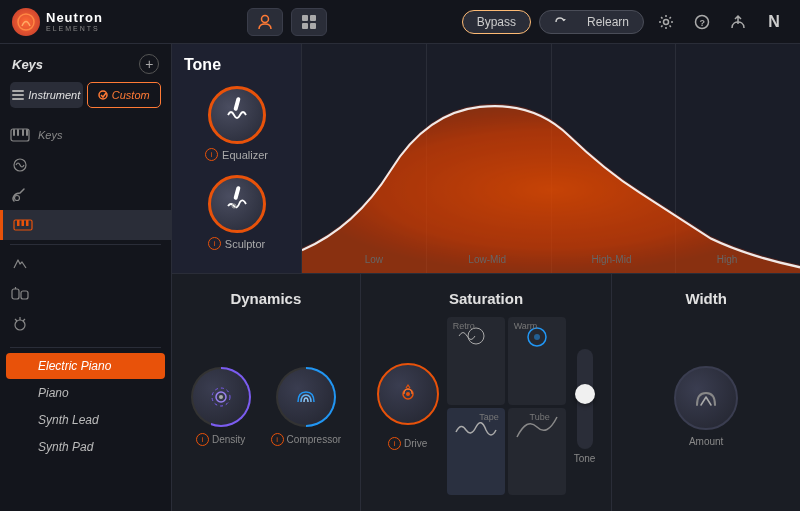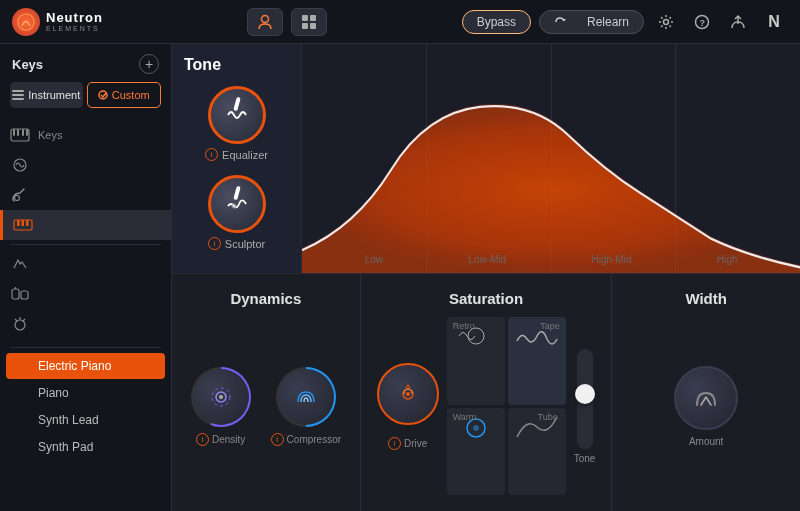--- a/index.html
+++ b/index.html
@@ -116,20 +116,21 @@
       height: calc(511px - 44px);
     }
 
     
     .sidebar {
       width: 172px;
       background: #13151c;
       border-right: 1px solid #2a2d38;
       display: flex;
       flex-direction: column;
+      font-style: italic;
     }
     .sidebar-header {
       display: flex;
       align-items: center;
       justify-content: space-between;
       padding: 10px 12px 8px;
     }
     .sidebar-title {
       font-size: 13px;
       font-weight: bold;
@@ -777,35 +778,35 @@
           </div>
 
           <div class="sat-grid">
             <div class="sat-cell">
               <span class="sat-cell-label">Retro</span>
               <svg class="sat-wave-icon" viewBox="0 0 50 30">
                 <circle cx="25" cy="15" r="8" fill="none" stroke="#aaa" stroke-width="1"></circle>
                 <path d="M8,15 Q12,8 16,15 Q20,22 24,15" stroke="#aaa" stroke-width="1" fill="none"></path>
               </svg>
             </div>
-            <div class="sat-cell active">
-              <span class="sat-cell-label" style="left:auto;right:6px;">Tape</span>
-              <svg class="sat-wave-icon" viewBox="0 0 50 30">
-                <path d="M5,20 Q10,10 15,18 Q20,25 25,15 Q30,5 35,18 Q40,28 45,18" stroke="#aaa" stroke-width="1.5" fill="none"></path>
-              </svg>
-            </div>
             <div class="sat-cell">
               <span class="sat-cell-label">Warm</span>
               <svg class="sat-wave-icon" viewBox="0 0 50 30">
                 <circle cx="25" cy="16" r="9" fill="none" stroke="#2196f3" stroke-width="1.5"></circle>
                 <circle cx="25" cy="16" r="3" fill="#2196f3" opacity="0.5"></circle>
               </svg>
             </div>
+            <div class="sat-cell active">
+              <span class="sat-cell-label" style="left:auto;right:6px;">Tape</span>
+              <svg class="sat-wave-icon" viewBox="0 0 50 30">
+                <path d="M5,20 Q10,10 15,18 Q20,25 25,15 Q30,5 35,18 Q40,28 45,18" stroke="#aaa" stroke-width="1.5" fill="none"></path>
+              </svg>
+            </div>
             <div class="sat-cell">
-              <span class="sat-cell-label" style="left:auto;right:8px;">Tube</span>
+              <span class="sat-cell-label" style="left:auto;right:16px;">Tube</span>
               <svg class="sat-wave-icon" viewBox="0 0 50 30">
                 <path d="M5,25 Q15,5 25,15 Q35,25 45,5" stroke="#888" stroke-width="1.5" fill="none"></path>
               </svg>
             </div>
           </div>
 
           <div class="sat-slider-area">
             <div class="vert-slider">
               <div class="vert-slider-thumb"></div>
             </div>

